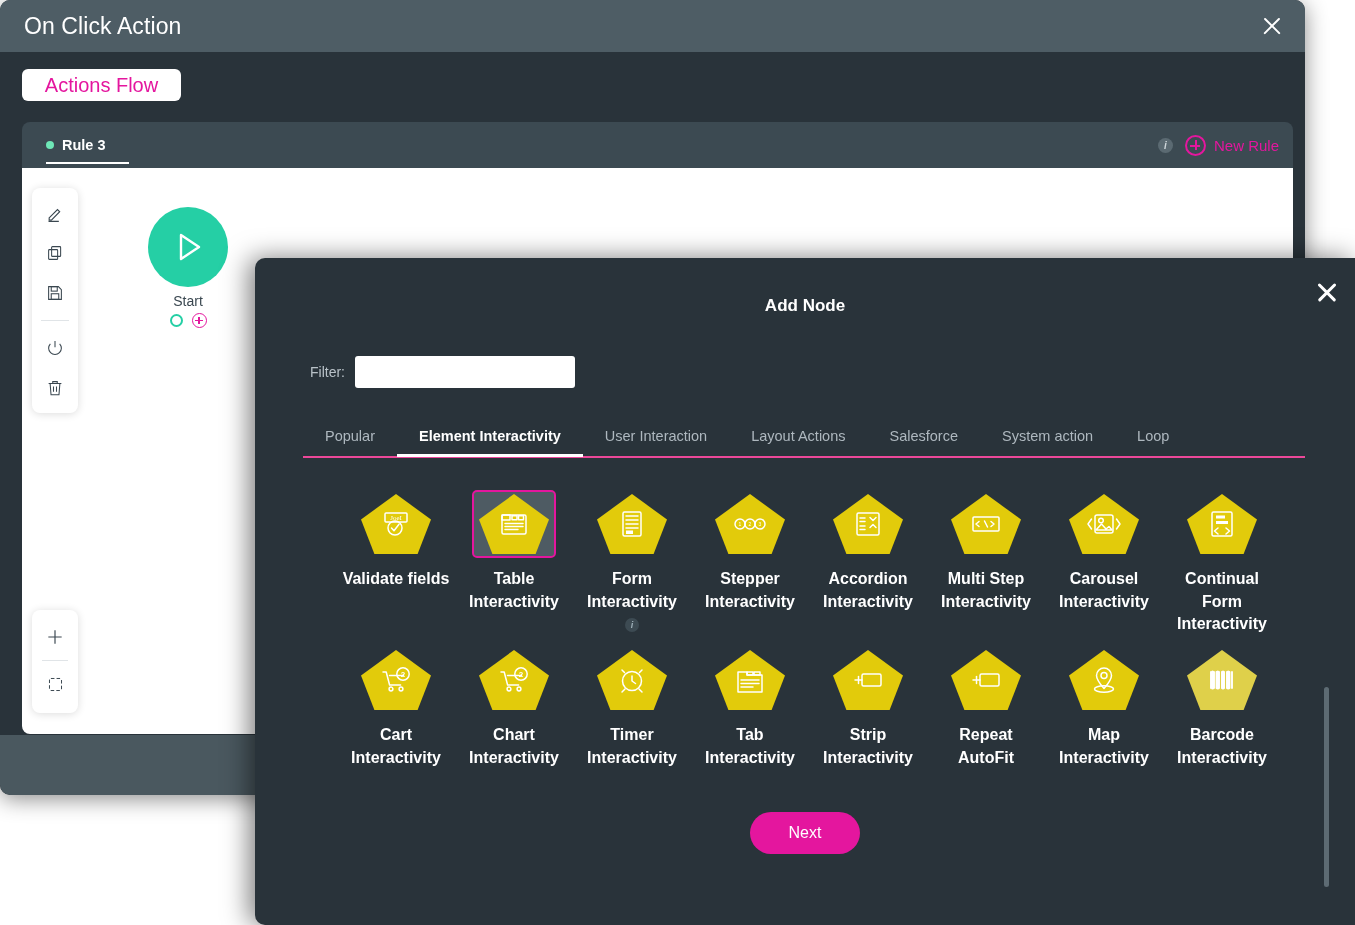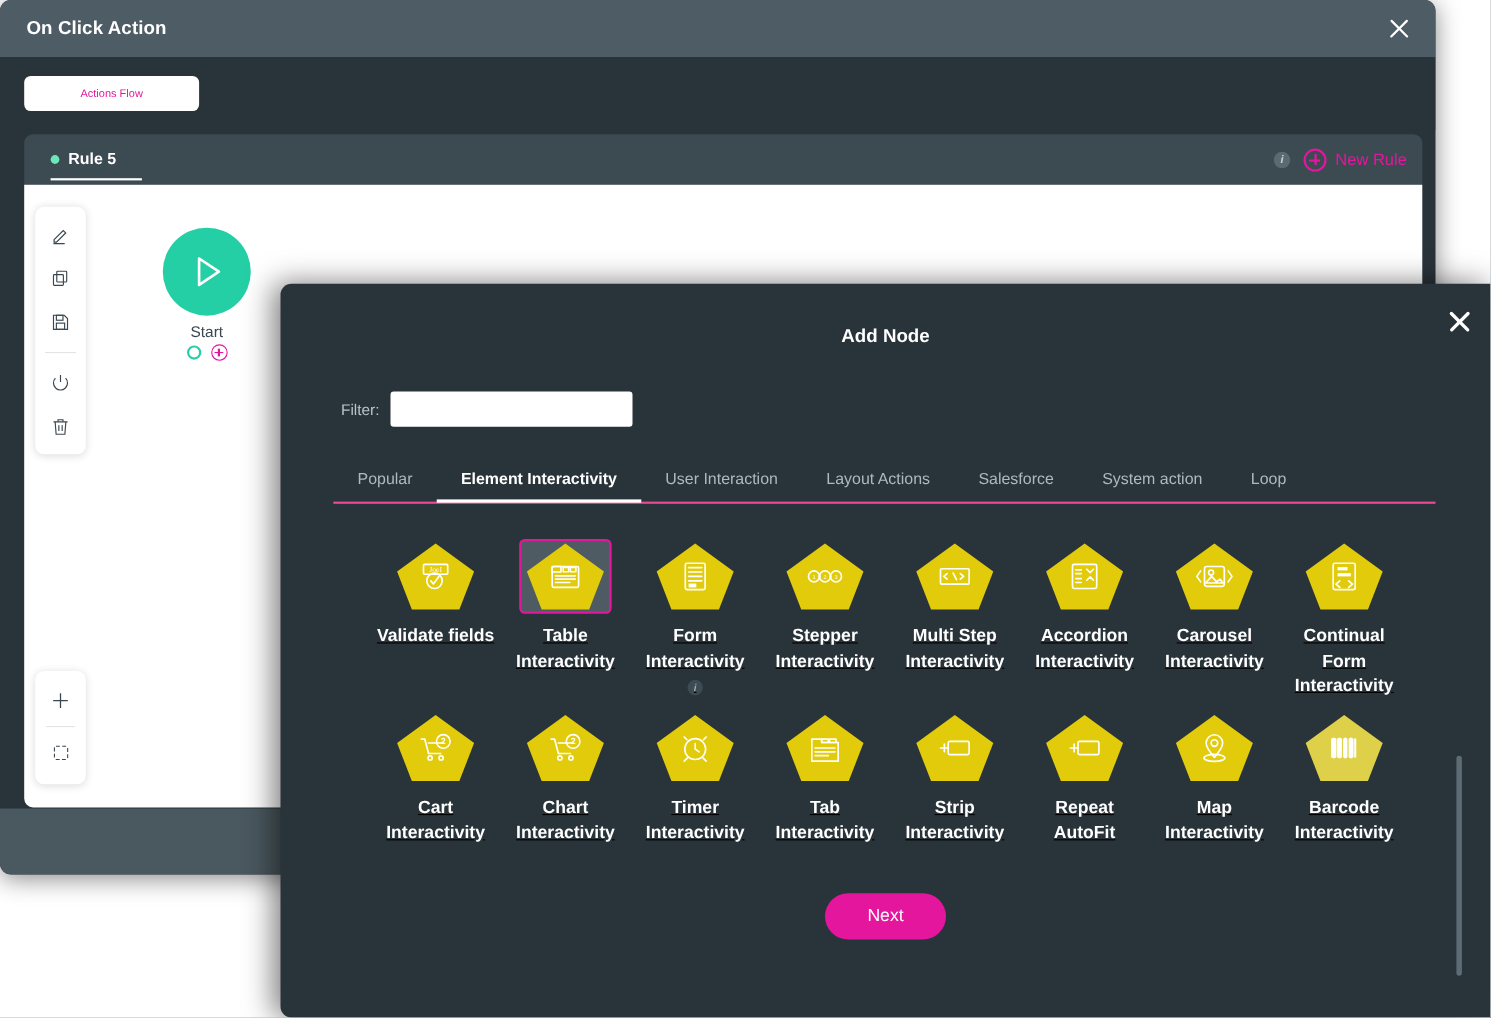--- a/index.html
+++ b/index.html
@@ -17,37 +17,37 @@
     background: #29333a;
     border-radius: 10px;
     overflow: hidden;
     box-shadow: 0 4px 22px rgba(0,0,0,.45);
   }
   .action-header {
     height: 52px; background: #4e5d65;
     display: flex; align-items: center; justify-content: space-between;
     padding: 0 20px 0 24px;
   }
-  .action-title { color: #ffffff; font-size: 17px; font-weight: bold; letter-spacing: .1px; text-align: right; }
+  .action-title { color: #ffffff; font-size: 23px; font-weight: normal; letter-spacing: .1px; text-align: right; }
   .hdr-close {
     width: 26px; height: 26px; position: relative; cursor: pointer;
   }
   .hdr-close:before, .hdr-close:after {
     content:""; position:absolute; left:2px; top:12px; width:22px; height:2.4px;
     background:#ffffff; border-radius:2px;
   }
   .hdr-close:before { transform: rotate(45deg); }
   .hdr-close:after  { transform: rotate(-45deg); }
 
   .actions-flow-bar { padding: 17px 0 0 22px; height: 66px; background:#29333a; }
   .actions-flow-btn {
     display:inline-flex; align-items:center; justify-content:center;
     width: 159px; height: 32px;
     background:#ffffff; border-radius:6px; border:none;
-    color:#e4169e; font-size:10px; font-family:"Liberation Sans", sans-serif;
+    color:#e4169e; font-size:20px; font-family:"Liberation Sans", sans-serif;
     cursor:pointer;
   }
 
   
   .rule-strip {
     position:absolute; left:22px; top:122px; width:1271px; height:46px;
     background:#3c4a52; border-radius:8px 8px 0 0;
     display:flex; align-items:center; justify-content:space-between;
     padding: 0 14px 0 24px;
   }
@@ -147,21 +147,21 @@
     position:relative; padding:8px 22px 12px; color:#aeb8bf; font-size:14.5px; cursor:pointer; white-space:nowrap;
   }
   .tab.active { color:#ffffff; font-weight:bold; }
   .tab.active:after {
     content:""; position:absolute; left:0; bottom:-1px; width:100%; height:2.6px; background:#ffffff;
   }
 
   .grid-wrap { position:relative; margin:22px 0 0 0; height:310px; }
   .grid {
     display:grid; grid-template-columns: repeat(8, 118px);
-    justify-content:center; gap:0 0; padding-left:8px;text-decoration:underline;
+    justify-content:center; gap:0 0; padding-left:8px;
   }
   .cell { width:118px; padding-top:10px; display:flex; flex-direction:column; align-items:center; cursor:pointer; }
   .pent-box {
     width:84px; height:68px; display:flex; align-items:center; justify-content:center;
     border:2px solid transparent; border-radius:5px;
   }
   .cell.selected .pent-box { border-color:#e4169e; background:#4e5b63; }
   .cell-label {
     margin-top:10px; color:#ffffff; font-size:16px; font-weight:bold;
     text-align:center; line-height:1.42; width:112px;
@@ -196,21 +196,21 @@
       <div class="hdr-close"></div>
     </div>
 
     <div class="actions-flow-bar">
       <button class="actions-flow-btn">Actions Flow</button>
     </div>
 
     <div class="rule-strip">
       <div class="rule-tab">
         <span class="rule-dot"></span>
-        <span class="rule-label">Rule 5</span>
+        <span class="rule-label">Rule 3</span>
         <span class="rule-underline"></span>
       </div>
       <div class="rule-right">
         <span class="info-badge">i</span>
         <div class="new-rule">
           <span class="plus-circle"></span>
           <span>New Rule</span>
         </div>
       </div>
     </div>
@@ -365,42 +365,42 @@
                 </g>
               </svg>
             </div>
             <div class="cell-label">Stepper Interactivity</div>
           </div>
           <div class="cell">
             <div class="pent-box">
               <svg width="74" height="64" viewBox="0 0 74 64">
                 <path d="M37 2 L72 27.5 L58.6 62 H15.4 L2 27.5 Z" fill="#e2cb0b"></path>
                 <g transform="translate(37,32)" fill="none" stroke="#ffffff" stroke-width="1.5" stroke-linejoin="round" stroke-linecap="round">
+                  <rect x="-11" y="-11" width="22" height="22" rx="1.5"></rect>
+                  <path d="M-8 -6h5M-8 -2.5h5M-8 2h5M-8 5.5h5"></path>
+                  <path d="M2 -6.5 l3 3 3-3"></path>
+                  <path d="M2 3.5 l3-3 3 3"></path>
+                </g>
+              </svg>
+            </div>
+            <div class="cell-label">Accordion Interactivity</div>
+          </div>
+          <div class="cell">
+            <div class="pent-box">
+              <svg width="74" height="64" viewBox="0 0 74 64">
+                <path d="M37 2 L72 27.5 L58.6 62 H15.4 L2 27.5 Z" fill="#e2cb0b"></path>
+                <g transform="translate(37,32)" fill="none" stroke="#ffffff" stroke-width="1.5" stroke-linejoin="round" stroke-linecap="round">
                   <rect x="-13" y="-7" width="26" height="14" rx="1"></rect>
                   <path d="M-7 -2.5 l-3 2.5 3 2.5"></path>
                   <path d="M5 -2.5 l3 2.5 -3 2.5"></path>
                   <path d="M-1.5 -3 l3 6"></path>
                 </g>
               </svg>
             </div>
             <div class="cell-label">Multi Step Interactivity</div>
-          </div>
-          <div class="cell">
-            <div class="pent-box">
-              <svg width="74" height="64" viewBox="0 0 74 64">
-                <path d="M37 2 L72 27.5 L58.6 62 H15.4 L2 27.5 Z" fill="#e2cb0b"></path>
-                <g transform="translate(37,32)" fill="none" stroke="#ffffff" stroke-width="1.5" stroke-linejoin="round" stroke-linecap="round">
-                  <rect x="-11" y="-11" width="22" height="22" rx="1.5"></rect>
-                  <path d="M-8 -6h5M-8 -2.5h5M-8 2h5M-8 5.5h5"></path>
-                  <path d="M2 -6.5 l3 3 3-3"></path>
-                  <path d="M2 3.5 l3-3 3 3"></path>
-                </g>
-              </svg>
-            </div>
-            <div class="cell-label">Accordion Interactivity</div>
           </div>
           <div class="cell">
             <div class="pent-box">
               <svg width="74" height="64" viewBox="0 0 74 64">
                 <path d="M37 2 L72 27.5 L58.6 62 H15.4 L2 27.5 Z" fill="#e2cb0b"></path>
                 <g transform="translate(37,32)" fill="none" stroke="#ffffff" stroke-width="1.5" stroke-linejoin="round" stroke-linecap="round">
                   <rect x="-9" y="-9" width="18" height="18" rx="2"></rect>
                   <circle cx="-3" cy="-3.5" r="2.3"></circle>
                   <path d="M-8 6 l5.5-6 4.5 5 3-2.5 3 3.5z"></path>
                   <path d="M-12.5 -5 l-3.5 5 3.5 5"></path>

